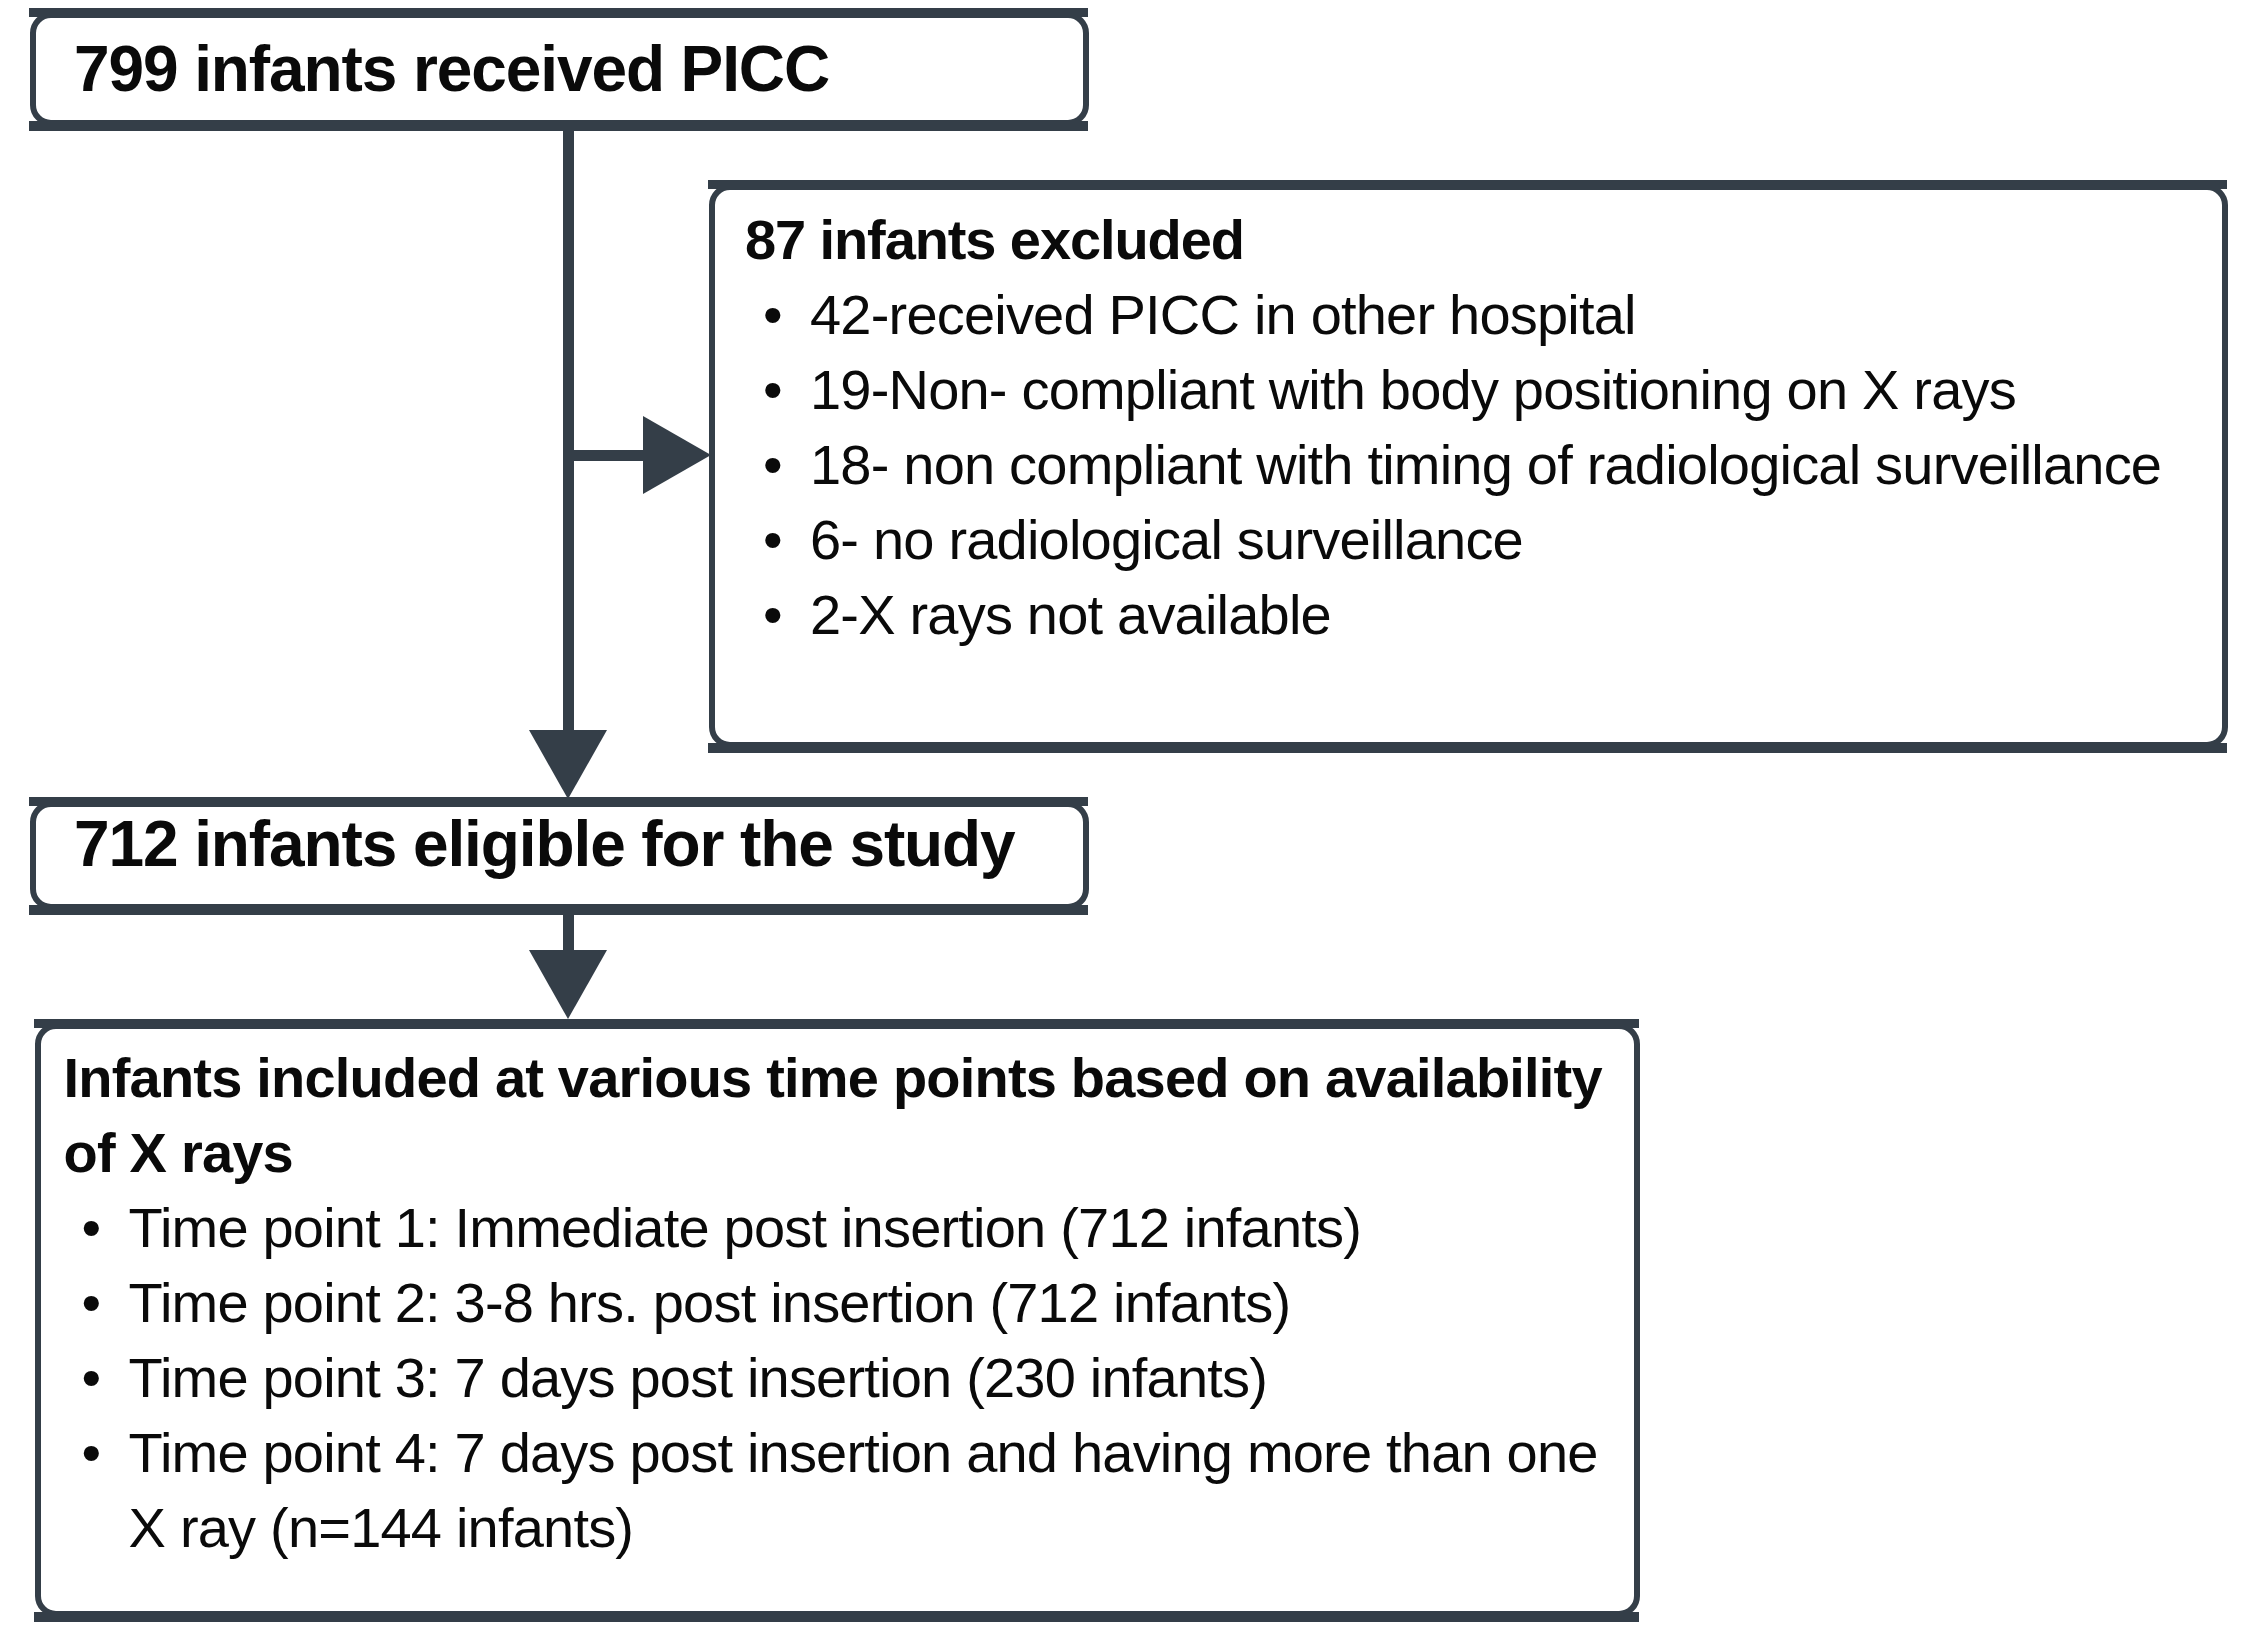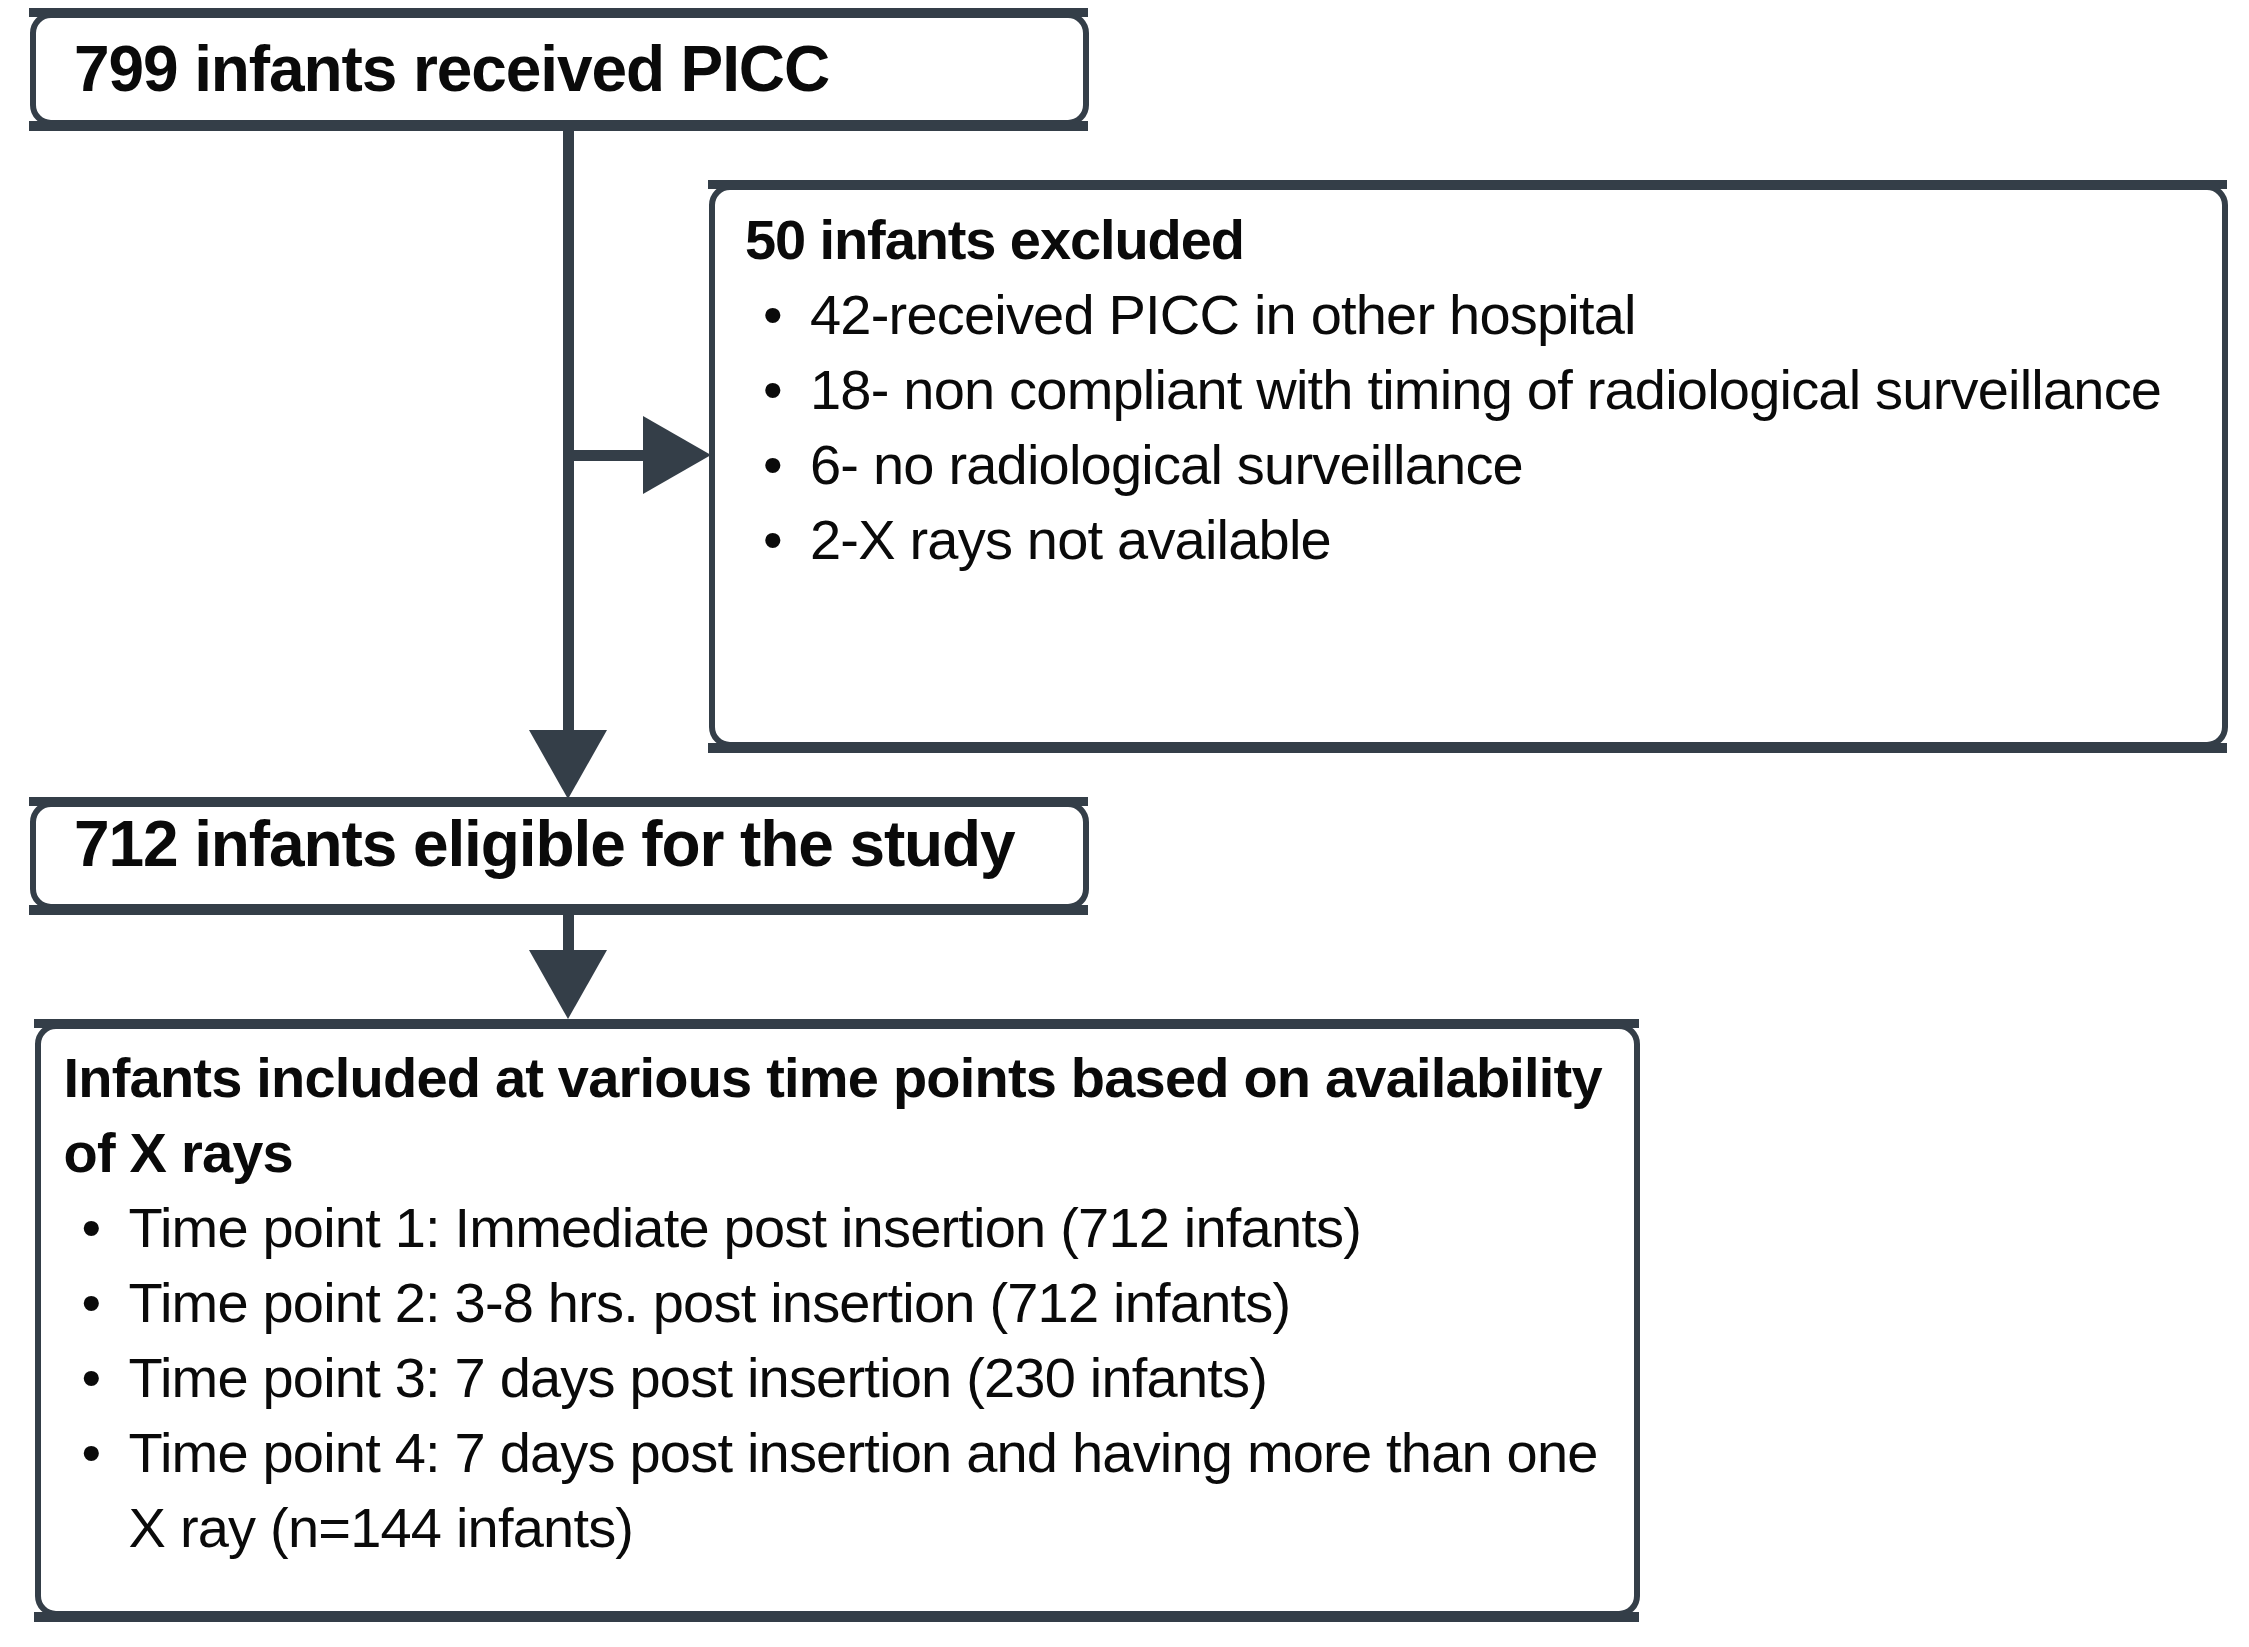--- a/index.html
+++ b/index.html
@@ -74,23 +74,24 @@
 <div class="arrow-right" style="left:643px;top:416px;"></div>
 
 <div class="vline" style="left:563px;top:911px;width:11.3px;height:44px;"></div>
 <div class="arrow-down" style="left:529px;top:950px;"></div>
 
 <div class="box box-top">
   <div class="box-title">799 infants received PICC</div>
 </div>
 
 <div class="box box-excluded">
-  <div class="panel-title">50 infants excluded</div>
+  <div class="panel-title">87 infants excluded</div>
   <ul class="bullets">
       <li>42-received PICC in other hospital</li>
+      <li>19-Non- compliant with body positioning on X rays</li>
       <li>18- non compliant with timing of radiological surveillance</li>
       <li>6- no radiological surveillance</li>
       <li>2-X rays not available</li>
     </ul>
 </div>
 
 <div class="box box-712">
   <div class="box-title">712 infants eligible for the study</div>
 </div>
 

